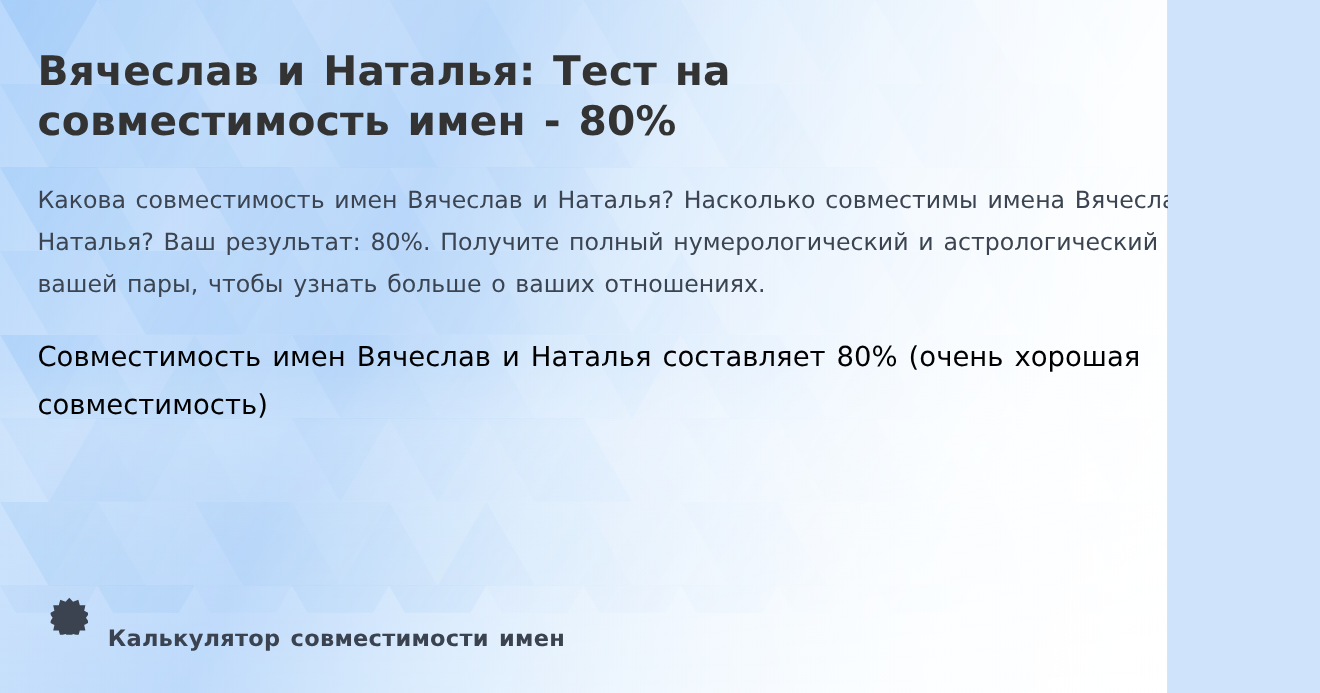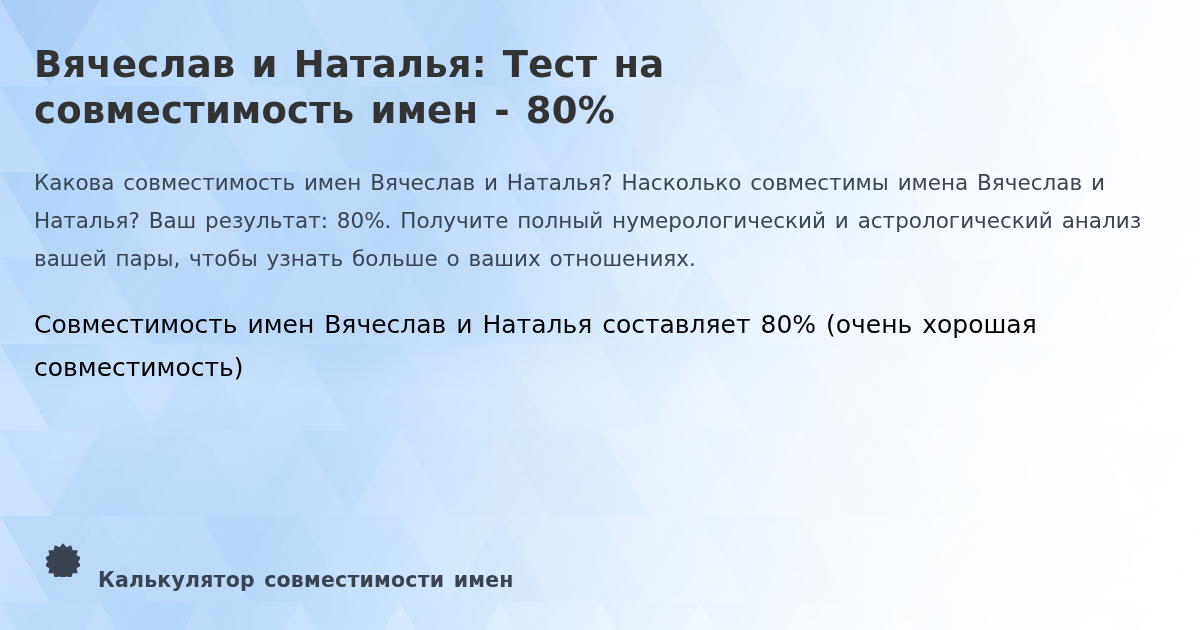--- a/index.html
+++ b/index.html
@@ -11,21 +11,21 @@
     width: 1200px;
     height: 630px;
     overflow: hidden;
     font-family: "DejaVu Sans", "Liberation Sans", sans-serif;
     background: #cfe4fb;
   }
 
   
   .og-card {
     position: relative;
-    width: 1200px;
+    width: 1061px;
     height: 630px;
     overflow: hidden;
     box-sizing: border-box;
   }
 
   
   .bg-layer {
     position: absolute;
     inset: 0;
     z-index: 0;

